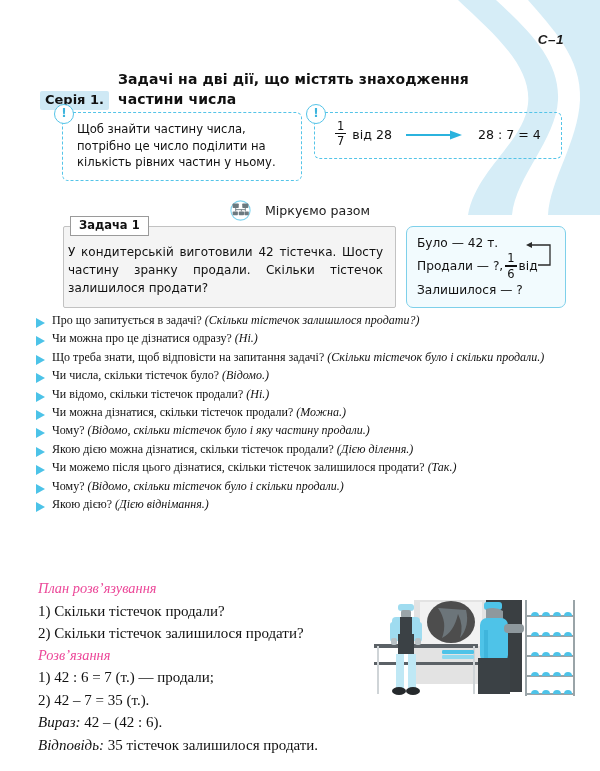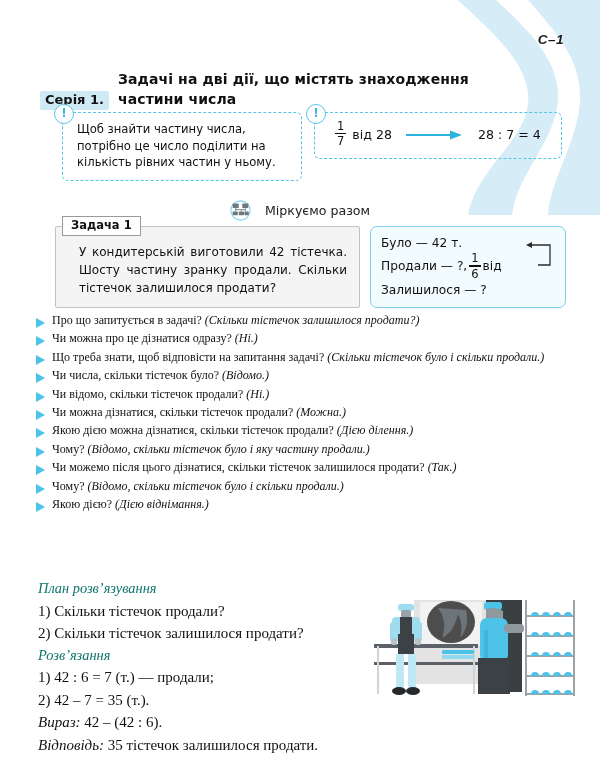--- a/index.html
+++ b/index.html
@@ -197,23 +197,24 @@
     display: flex;
     align-items: flex-start;
     gap: 10px;
   }
   .problem-box {
     position: relative;
     flex: 1 1 auto;
     border: 1.2px solid #c2c2c2;
     background: #f4f4f4;
     border-radius: 2px;
-    padding: 16px 12px 10px 23px;
+    padding: 16px 12px 10px 4px;
     box-sizing: border-box;
     min-height: 72px;
+    margin-left: 8px;
   }
   .problem-tag {
     position: absolute;
     top: -11px;
     left: 6px;
     background: #ffffff;
     border: 1.3px solid #9a9a9a;
     padding: 2px 8px 3px 8px;
     font-family: "DejaVu Sans", sans-serif;
     font-weight: bold;
@@ -225,21 +226,21 @@
     font-family: "DejaVu Sans", sans-serif;
     font-size: 12px;
     line-height: 1.5;
     color: #111;
     text-align: justify;
     text-align-last: left;
   }
   .schema-box {
     position: relative;
     flex: 0 0 auto;
-    width: 196px;
+    width: 160px;
     border: 1.5px solid #7ed0ea;
     background: #f2fbfe;
     border-radius: 7px;
     padding: 7px 10px 7px 10px;
     box-sizing: border-box;
   }
   .schema-line {
     font-family: "DejaVu Sans", sans-serif;
     font-size: 12.2px;
     color: #111;
@@ -296,21 +297,21 @@
   .plan {
     position: absolute;
     top: 578px;
     left: 38px;
     width: 330px;
   }
   .plan-head {
     font-family: "Liberation Serif", serif;
     font-style: italic;
     font-size: 14.4px;
-    color: #0f766e;
+    color: #ec4899;
     line-height: 1.5;
   }
   .plan-line {
     font-family: "Liberation Serif", serif;
     font-size: 15px;
     color: #111;
     line-height: 1.5;
   }
   .ital {
     font-style: italic;
@@ -437,25 +438,25 @@
         <div class="qitem">
           <span class="tri"></span>
           <div class="qtext"><span>Чи відомо, скільки тістечок продали? </span><i>(Ні.)</i></div>
         </div>
         <div class="qitem">
           <span class="tri"></span>
           <div class="qtext"><span>Чи можна дізнатися, скільки тістечок продали? </span><i>(Можна.)</i></div>
         </div>
         <div class="qitem">
           <span class="tri"></span>
+          <div class="qtext"><span>Чому? </span><i>(Відомо, скільки тістечок було і яку частину продали.)</i></div>
+        </div>
+        <div class="qitem">
+          <span class="tri"></span>
           <div class="qtext"><span>Якою дією можна дізнатися, скільки тістечок продали? </span><i>(Дією ділення.)</i></div>
-        </div>
-        <div class="qitem">
-          <span class="tri"></span>
-          <div class="qtext"><span>Чому? </span><i>(Відомо, скільки тістечок було і яку частину продали.)</i></div>
         </div>
         <div class="qitem">
           <span class="tri"></span>
           <div class="qtext"><span>Чи можемо після цього дізнатися, скільки тістечок залишилося продати? </span><i>(Так.)</i></div>
         </div>
         <div class="qitem">
           <span class="tri"></span>
           <div class="qtext"><span>Чому? </span><i>(Відомо, скільки тістечок було і скільки продали.)</i></div>
         </div>
         <div class="qitem">

